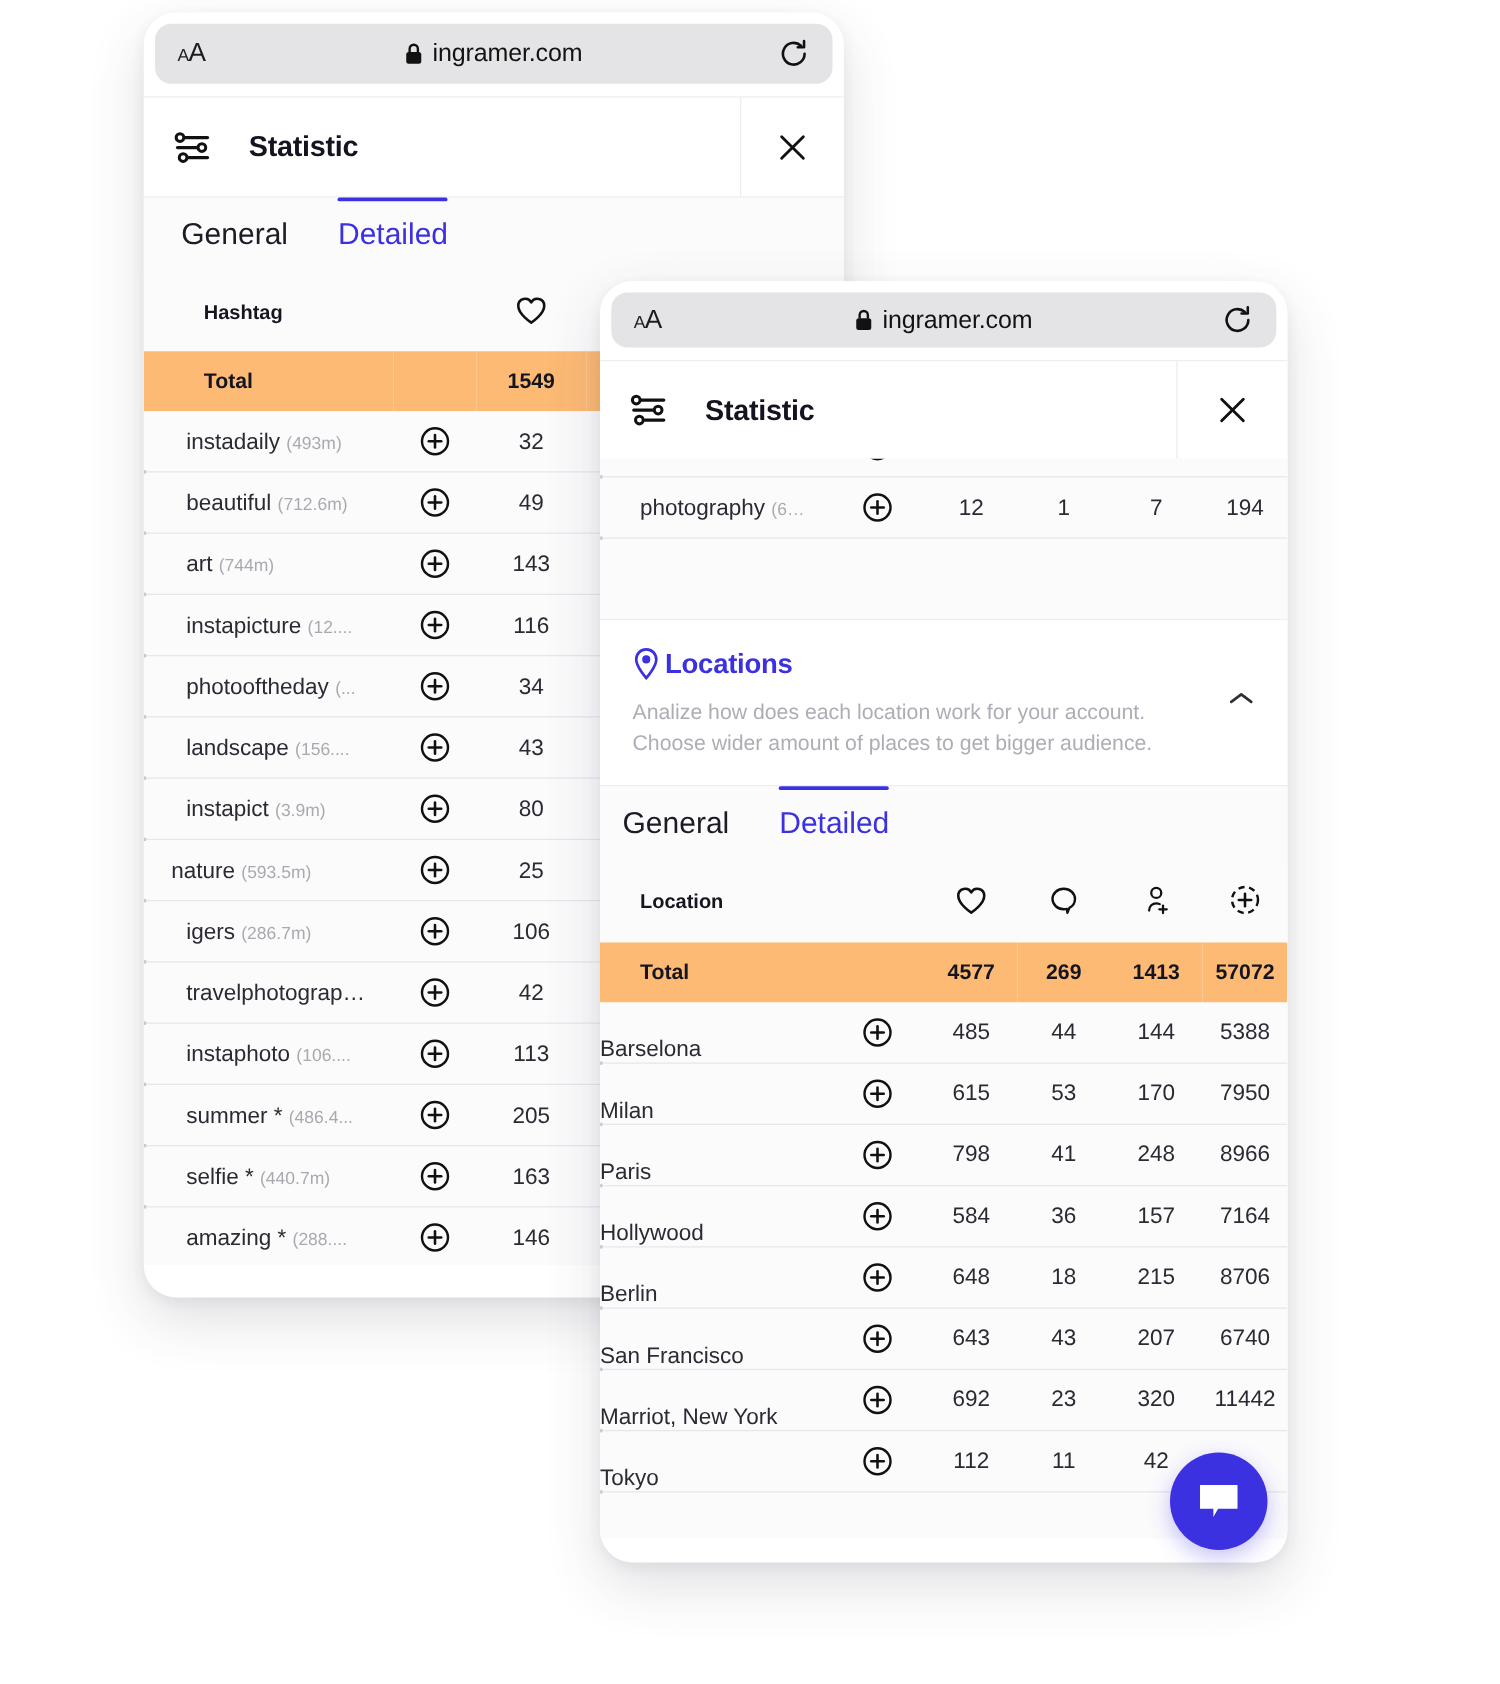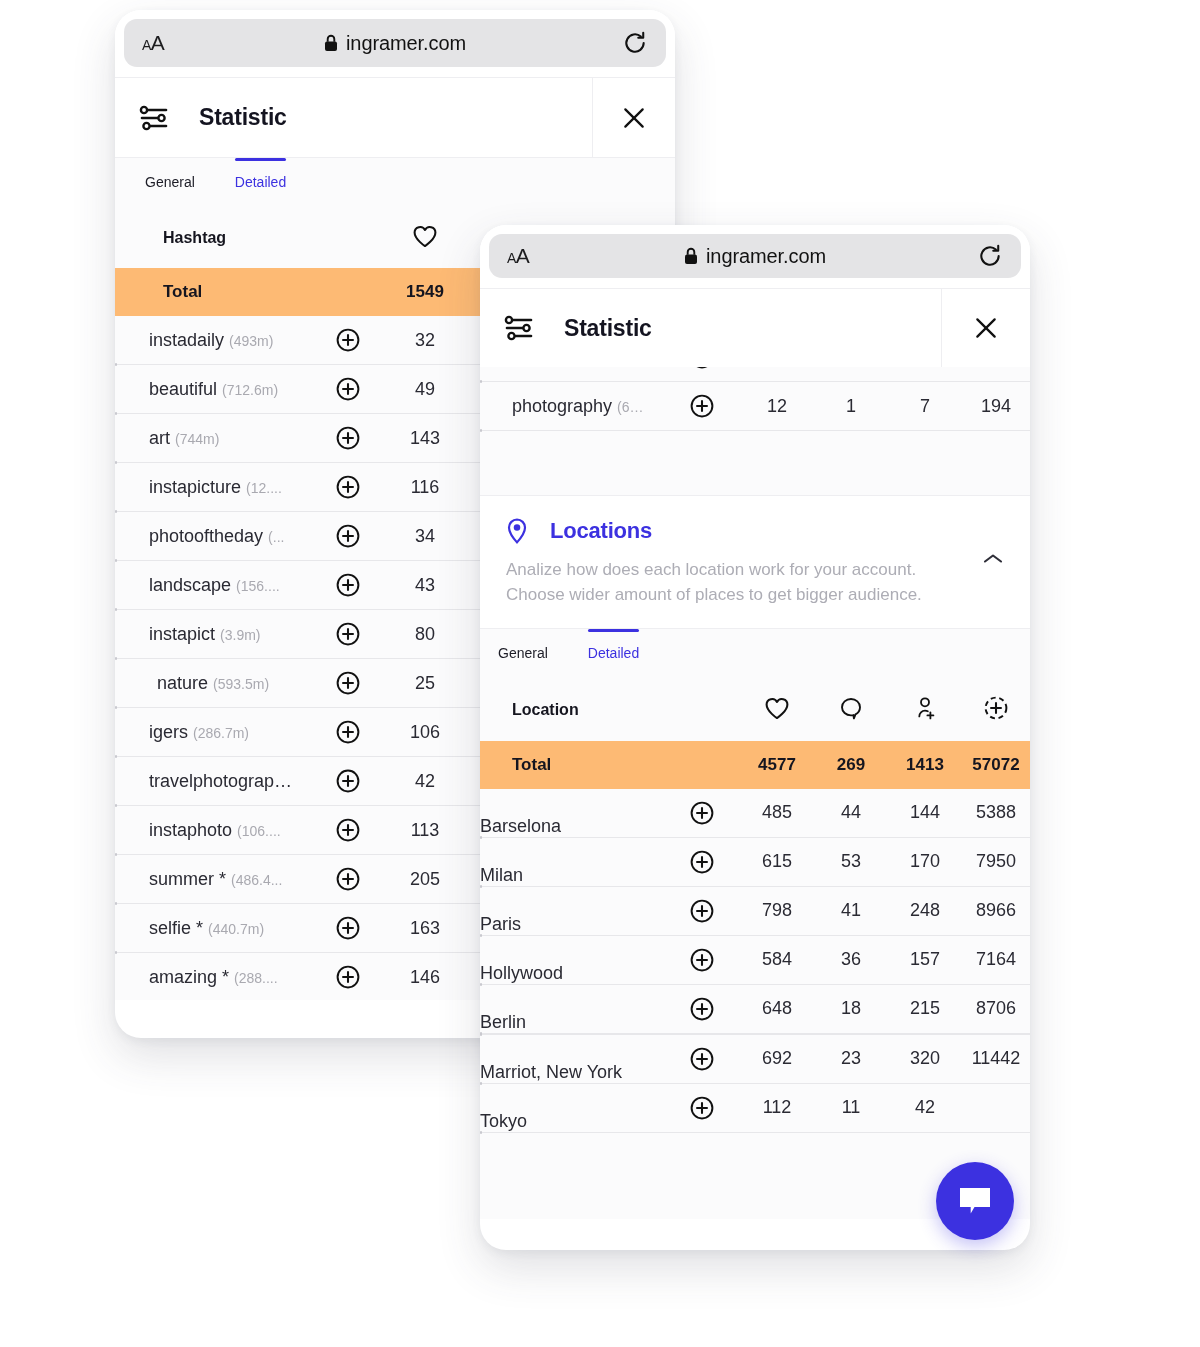--- a/index.html
+++ b/index.html
@@ -73,21 +73,21 @@
 
   
   .tabs{
     display:flex;align-items:flex-start;
     background:#fbfbfc;
     border-top:1px solid #eeeef1;
     position:relative;
   }
   .tab{
     padding:16px 0 18px 0;
-    font-size:14px;color:#1c1c26;
+    font-size:24px;color:#1c1c26;
     position:relative;cursor:pointer;
   }
   .tab.active{color:#3c31e0;font-weight:400;}
   .tab.active:before{
     content:"";position:absolute;top:0;left:0;right:0;height:3px;
     background:#3c31e0;border-radius:2px;
   }
 
   
   .tbl{width:100%;border-collapse:collapse;background:#fbfbfc;}
@@ -136,21 +136,21 @@
   }
   #card-front .urlbar-inner{height:44px;}
   #card-front .stat-title-wrap{height:78px;}
   #card-front .close-btn{width:88px;}
   #card-front .tabs{padding-left:18px;gap:40px;}
 
   .scroll-clip{overflow:hidden;background:#fbfbfc;}
 
   
   .loc-panel{background:#fff;padding:22px 26px 20px 26px;position:relative;border-top:1px solid #eeeef1;}
-  .loc-title-row{display:flex;align-items:center;gap:22px;}
+  .loc-title-row{display:flex;align-items:center;gap:4px;}
   .loc-title{color:#3c31e0;font-size:22px;font-weight:700;letter-spacing:-.2px;}
   .loc-desc{
     margin-top:14px;color:#adadb5;font-size:17px;line-height:1.47;
     max-width:452px;
   }
   .chevron-up{
     position:absolute;right:26px;top:56px;cursor:pointer;
   }
 
   .loc-name{
@@ -369,21 +369,21 @@
             </td>
             <td class="num">80</td>
             <td class="num">15</td>
           </tr>
           <tr class="sep-row">
             <td colspan="4">
               <div class="sep"></div>
             </td>
           </tr>
           <tr>
-            <td class="name-cell" style="padding-left:42px">nature<span class="cnt">(593.5m)</span></td>
+            <td class="name-cell" style="padding-left:22px">nature<span class="cnt">(593.5m)</span></td>
             <td class="ico-cell">
               <svg class="plus-ico" width="26" height="26" viewBox="0 0 24 24">
                 <circle cx="12" cy="12" r="9.6" fill="none" stroke="#111" stroke-width="1.8"></circle>
                 <line x1="12" y1="7.4" x2="12" y2="16.6" stroke="#111" stroke-width="1.9" stroke-linecap="round"></line>
                 <line x1="7.4" y1="12" x2="16.6" y2="12" stroke="#111" stroke-width="1.9" stroke-linecap="round"></line>
               </svg>
             </td>
             <td class="num">25</td>
             <td class="num">1</td>
           </tr>
@@ -748,20 +748,34 @@
             <td class="num">648</td>
             <td class="num">18</td>
             <td class="num">215</td>
             <td class="num">8706</td>
           </tr>
           <tr class="sep-row">
             <td colspan="6">
               <div class="sep"></div>
             </td>
           </tr>
+          <tr>
+            <td class="loc-name">San Francisco</td>
+            <td class="ico-cell">
+              <svg class="plus-ico" width="26" height="26" viewBox="0 0 24 24">
+                <circle cx="12" cy="12" r="9.6" fill="none" stroke="#111" stroke-width="1.8"></circle>
+                <line x1="12" y1="7.4" x2="12" y2="16.6" stroke="#111" stroke-width="1.9" stroke-linecap="round"></line>
+                <line x1="7.4" y1="12" x2="16.6" y2="12" stroke="#111" stroke-width="1.9" stroke-linecap="round"></line>
+              </svg>
+            </td>
+            <td class="num">643</td>
+            <td class="num">43</td>
+            <td class="num">207</td>
+            <td class="num">6740</td>
+          </tr>
           <tr class="sep-row">
             <td colspan="6">
               <div class="sep"></div>
             </td>
           </tr>
           <tr>
             <td class="loc-name">Marriot, New York</td>
             <td class="ico-cell">
               <svg class="plus-ico" width="26" height="26" viewBox="0 0 24 24">
                 <circle cx="12" cy="12" r="9.6" fill="none" stroke="#111" stroke-width="1.8"></circle>

